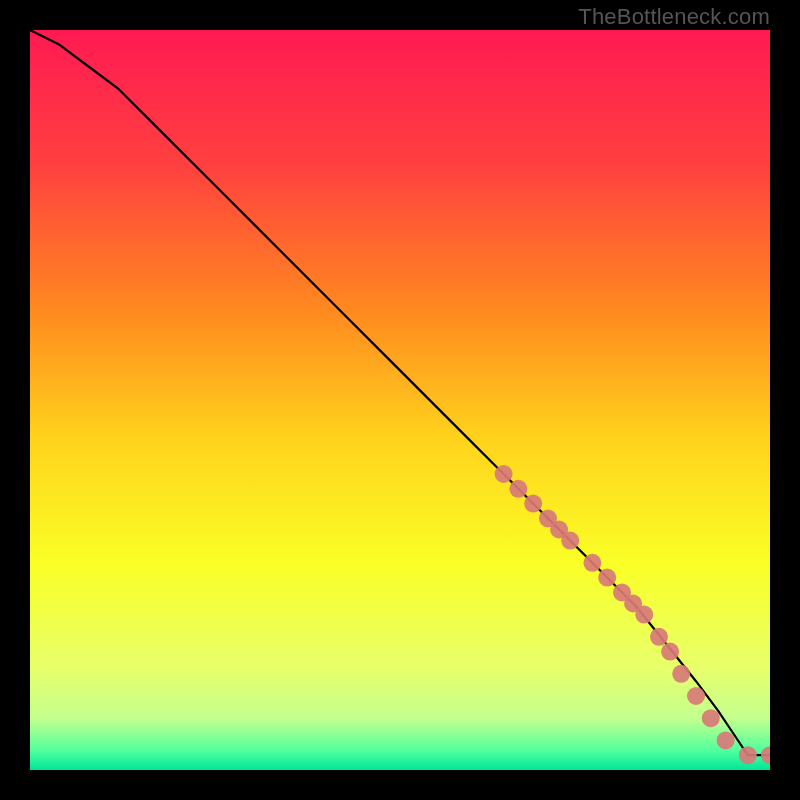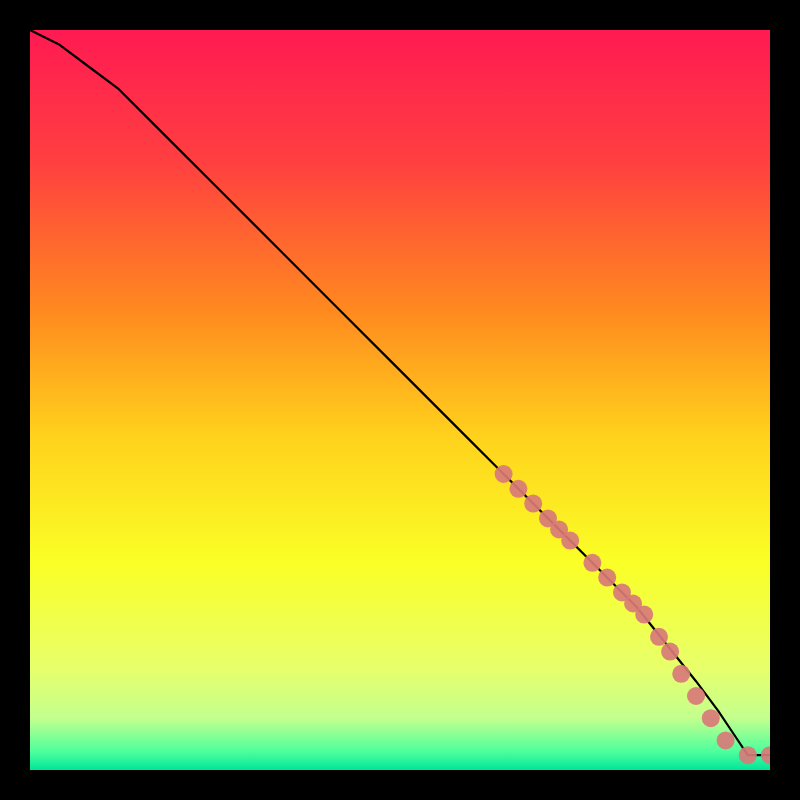--- a/index.html
+++ b/index.html
@@ -37,20 +37,21 @@
     font-size: 22px;
     font-weight: 400;
     letter-spacing: 0.2px;
     user-select: none;
   }
 </style>
 </head>
 <body>
 
 <div class="outer">
+  <div class="watermark">TheBottleneck.com</div>
 
   <div class="plot">
     <svg id="chart-svg" viewBox="0 0 740 740" preserveAspectRatio="none">
       <defs>
         <linearGradient id="bg-grad" x1="0" y1="0" x2="0" y2="1">
             <stop offset="0%" stop-color="#ff1a52"></stop>
             <stop offset="18%" stop-color="#ff4040"></stop>
             <stop offset="38%" stop-color="#ff8a1f"></stop>
             <stop offset="55.00000000000001%" stop-color="#ffd21c"></stop>
             <stop offset="72%" stop-color="#faff26"></stop>

